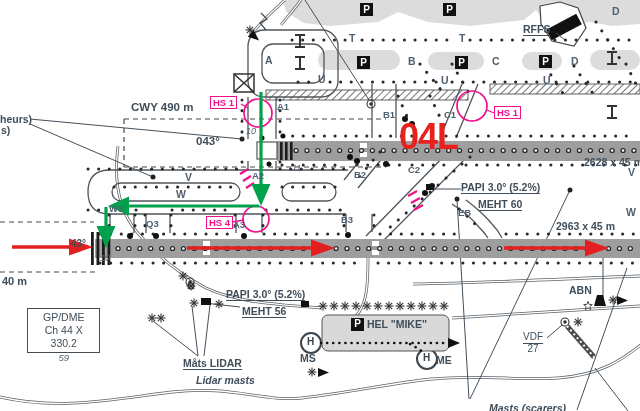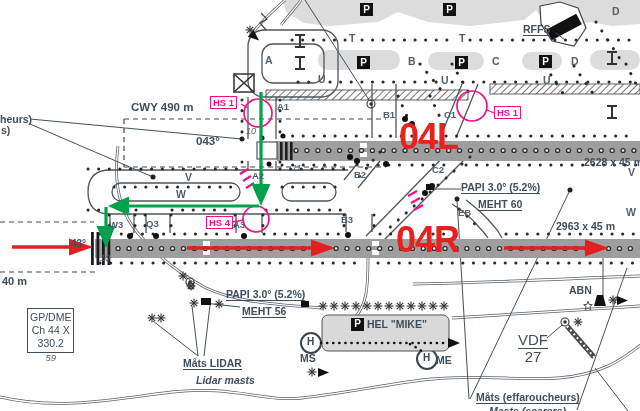--- a/index.html
+++ b/index.html
@@ -14,23 +14,23 @@
   .elev{font-size:9px;font-style:italic;color:#55616c;}
   .map-lbl{font-size:10.5px;color:#3f4e5a;font-weight:bold;}
   .map-lbl.bold{font-weight:700;}
   .ul{border-bottom:1.2px solid #3f4e5a;padding-bottom:0;display:inline-block;}
   .big-rwy{font-size:36px;font-weight:700;color:#e8201e;letter-spacing:-1px;line-height:.9;}
   .hs-box{position:absolute;border:1.6px solid #f1108c;color:#f1108c;font-weight:700;
           font-size:9.5px;padding:0 2px;background:rgba(255,255,255,.9);line-height:11px;}
   .p-sign{position:absolute;width:13px;height:13px;background:#111;color:#fff;font-weight:700;
           font-size:10px;display:flex;align-items:center;justify-content:center;}
   .p-sign.inline{position:static;flex:0 0 13px;}
-  .gp-box{border:1.5px solid #414c55;padding:2px 2px;font-size:10.5px;color:#3f4e5a;
+  .gp-box{border:1.5px solid #414c55;padding:2px 15px;font-size:10.5px;color:#3f4e5a;
           text-align:center;line-height:1.25;background:#fff;}
-  .vdf{text-align:center;font-size:15px;color:#3f4e5a;width:30px;}
+  .vdf{text-align:center;font-size:10px;color:#3f4e5a;width:30px;}
   .flexrow{display:flex;align-items:center;gap:3px;}
   .it{font-style:italic;}
 </style>
 </head>
 <body>
 
 <div id="stage">
 <svg id="map" width="640" height="411" viewBox="0 0 640 411">
   <defs>
     <pattern id="hatch" width="5" height="5" patternUnits="userSpaceOnUse" patternTransform="rotate(45)">
@@ -302,21 +302,20 @@
         <line x1="187" y1="248" x2="311" y2="248" stroke="#e41f1f" stroke-width="3.6"></line>
         <polygon points="311,256.5 311,239.5 335,248" fill="#e41f1f"></polygon>
         <line x1="504" y1="248" x2="585" y2="248" stroke="#e41f1f" stroke-width="3.6"></line>
         <polygon points="585,256.5 585,239.5 609,248" fill="#e41f1f"></polygon>
       </g>
 </svg>
 
 <div id="overlay">
 
   <div class="lbl big-rwy" style="left:399px;top:121px">04L</div>
-  <div class="lbl big-rwy" style="left:396px;top:224px">04R</div>
 
   <div class="lbl map-lbl" style="left:584px;top:157px">2628 x 45 m</div>
   <div class="lbl map-lbl" style="left:556px;top:221px">2963 x 45 m</div>
 
   <div class="lbl" style="left:461px;top:178px">
     <span class="map-lbl ul">PAPI 3.0° (5.2%)</span><br>
     <span class="map-lbl ul" style="margin-left:17px">MEHT 60</span>
   </div>
   <div class="lbl" style="left:226px;top:285px">
     <span class="map-lbl ul">PAPI 3.0° (5.2%)</span><br>
@@ -355,47 +354,47 @@
   </div>
 
   <div class="lbl map-lbl" style="left:569px;top:285px">ABN</div>
 
   <div class="lbl" style="left:183px;top:354px">
     <span class="map-lbl ul">Måts LIDAR</span><br>
     <span class="map-lbl it" style="margin-left:13px">Lidar masts</span>
   </div>
 
   <div class="lbl" style="left:476px;top:390px;line-height:11px">
-    <span class="map-lbl ul">Måts (effaroucheurs)</span><br>
+    <br>
     <span class="map-lbl it" style="margin-left:13px">Masts (scarers)</span>
   </div>
   <div id="gen-labels">
         <div class="lbl twy" style="left: 265px; top: 55px;">A</div>
         <div class="lbl twy" style="left: 349px; top: 33px;">T</div>
         <div class="lbl twy" style="left: 459px; top: 33px;">T</div>
         <div class="lbl twy" style="left: 408px; top: 56px;">B</div>
         <div class="lbl twy" style="left: 492px; top: 56px;">C</div>
         <div class="lbl twy" style="left: 571px; top: 56px;">D</div>
         <div class="lbl twy" style="left: 612px; top: 6px;">D</div>
         <div class="lbl twy" style="left: 318px; top: 74px;">U</div>
         <div class="lbl twy" style="left: 441px; top: 75px;">U</div>
         <div class="lbl twy" style="left: 543px; top: 75px;">U</div>
         <div class="lbl twy" style="left: 185px; top: 172px;">V</div>
         <div class="lbl twy" style="left: 176px; top: 189px;">W</div>
         <div class="lbl twy" style="left: 628px; top: 167px;">V</div>
         <div class="lbl twy" style="left: 626px; top: 207px;">W</div>
         <div class="lbl des" style="left: 277px; top: 102px;">A1</div>
         <div class="lbl des" style="left: 252px; top: 163px; margin-top: 8px;">A2</div>
         <div class="lbl des" style="left: 233px; top: 220px;">A3</div>
-        <div class="lbl des" style="left: 109px; top: 220px; text-align: center;">W3</div>
+        <div class="lbl des" style="left: 109px; top: 204px; text-align: center;">W3</div>
         <div class="lbl des" style="left: 146px; top: 219px;">Q3</div>
         <div class="lbl des" style="left: 371px; top: 110px; margin-left: 12px;">B1</div>
         <div class="lbl des" style="left: 444px; top: 110px;">C1</div>
         <div class="lbl des" style="left: 354px; top: 170px;">B2</div>
-        <div class="lbl des" style="left: 432px; top: 165px;">C2</div>
+        <div class="lbl des" style="left: 408px; top: 165px;">C2</div>
         <div class="lbl des" style="left: 341px; top: 215px;">B3</div>
         <div class="lbl des" style="left: 458px; top: 208px;">EB</div>
         <div class="lbl hlet" style="left: 307px; top: 337px;">H</div>
         <div class="lbl hlet" style="left: 423px; top: 353px;">H</div>
         <div class="lbl elev" style="left: 246px; top: 127px;">10</div>
         <div class="lbl elev" style="left: 264px; top: 164px; margin-left: 28px;">11</div>
         <div class="lbl elev" style="left: 100px; top: 254px;">10</div>
         <div class="p-sign" style="left: 360px; top: 3px;">P</div>
         <div class="p-sign" style="left: 443px; top: 3px;">P</div>
         <div class="p-sign" style="left: 357px; top: 56px;">P</div>

